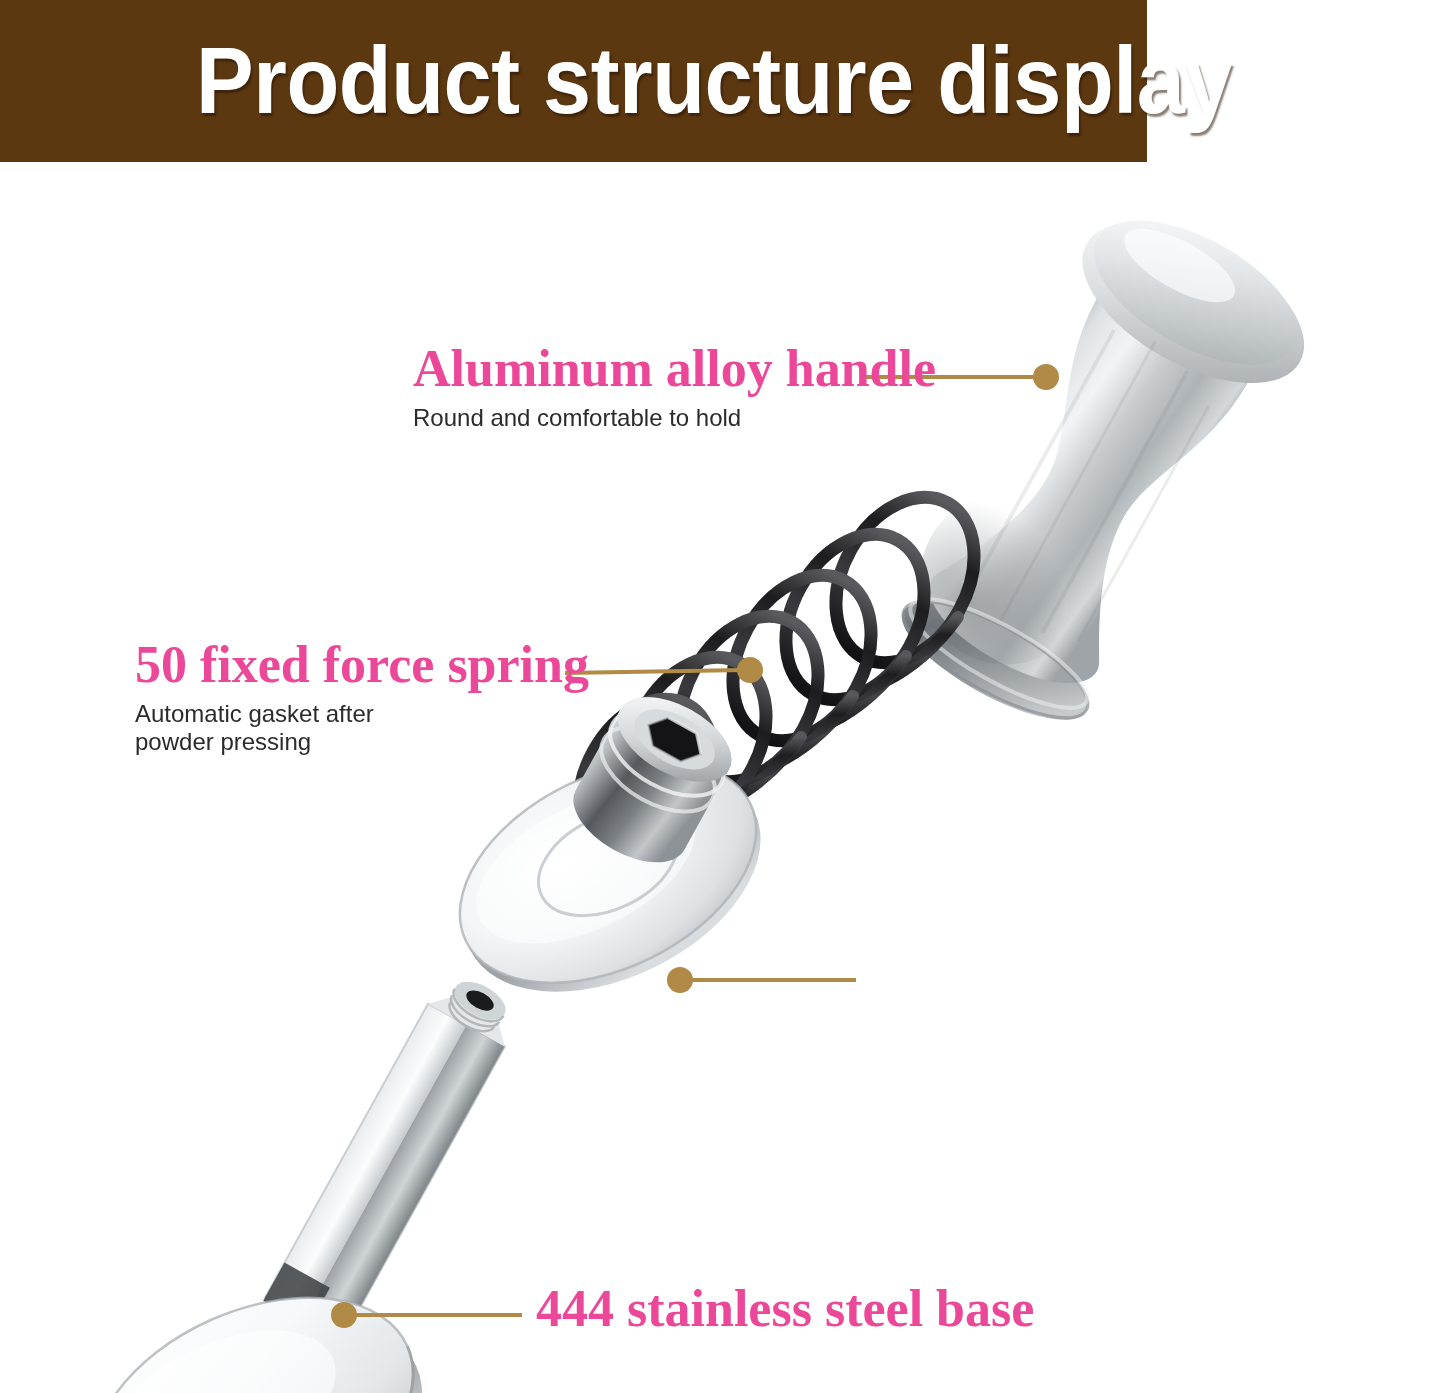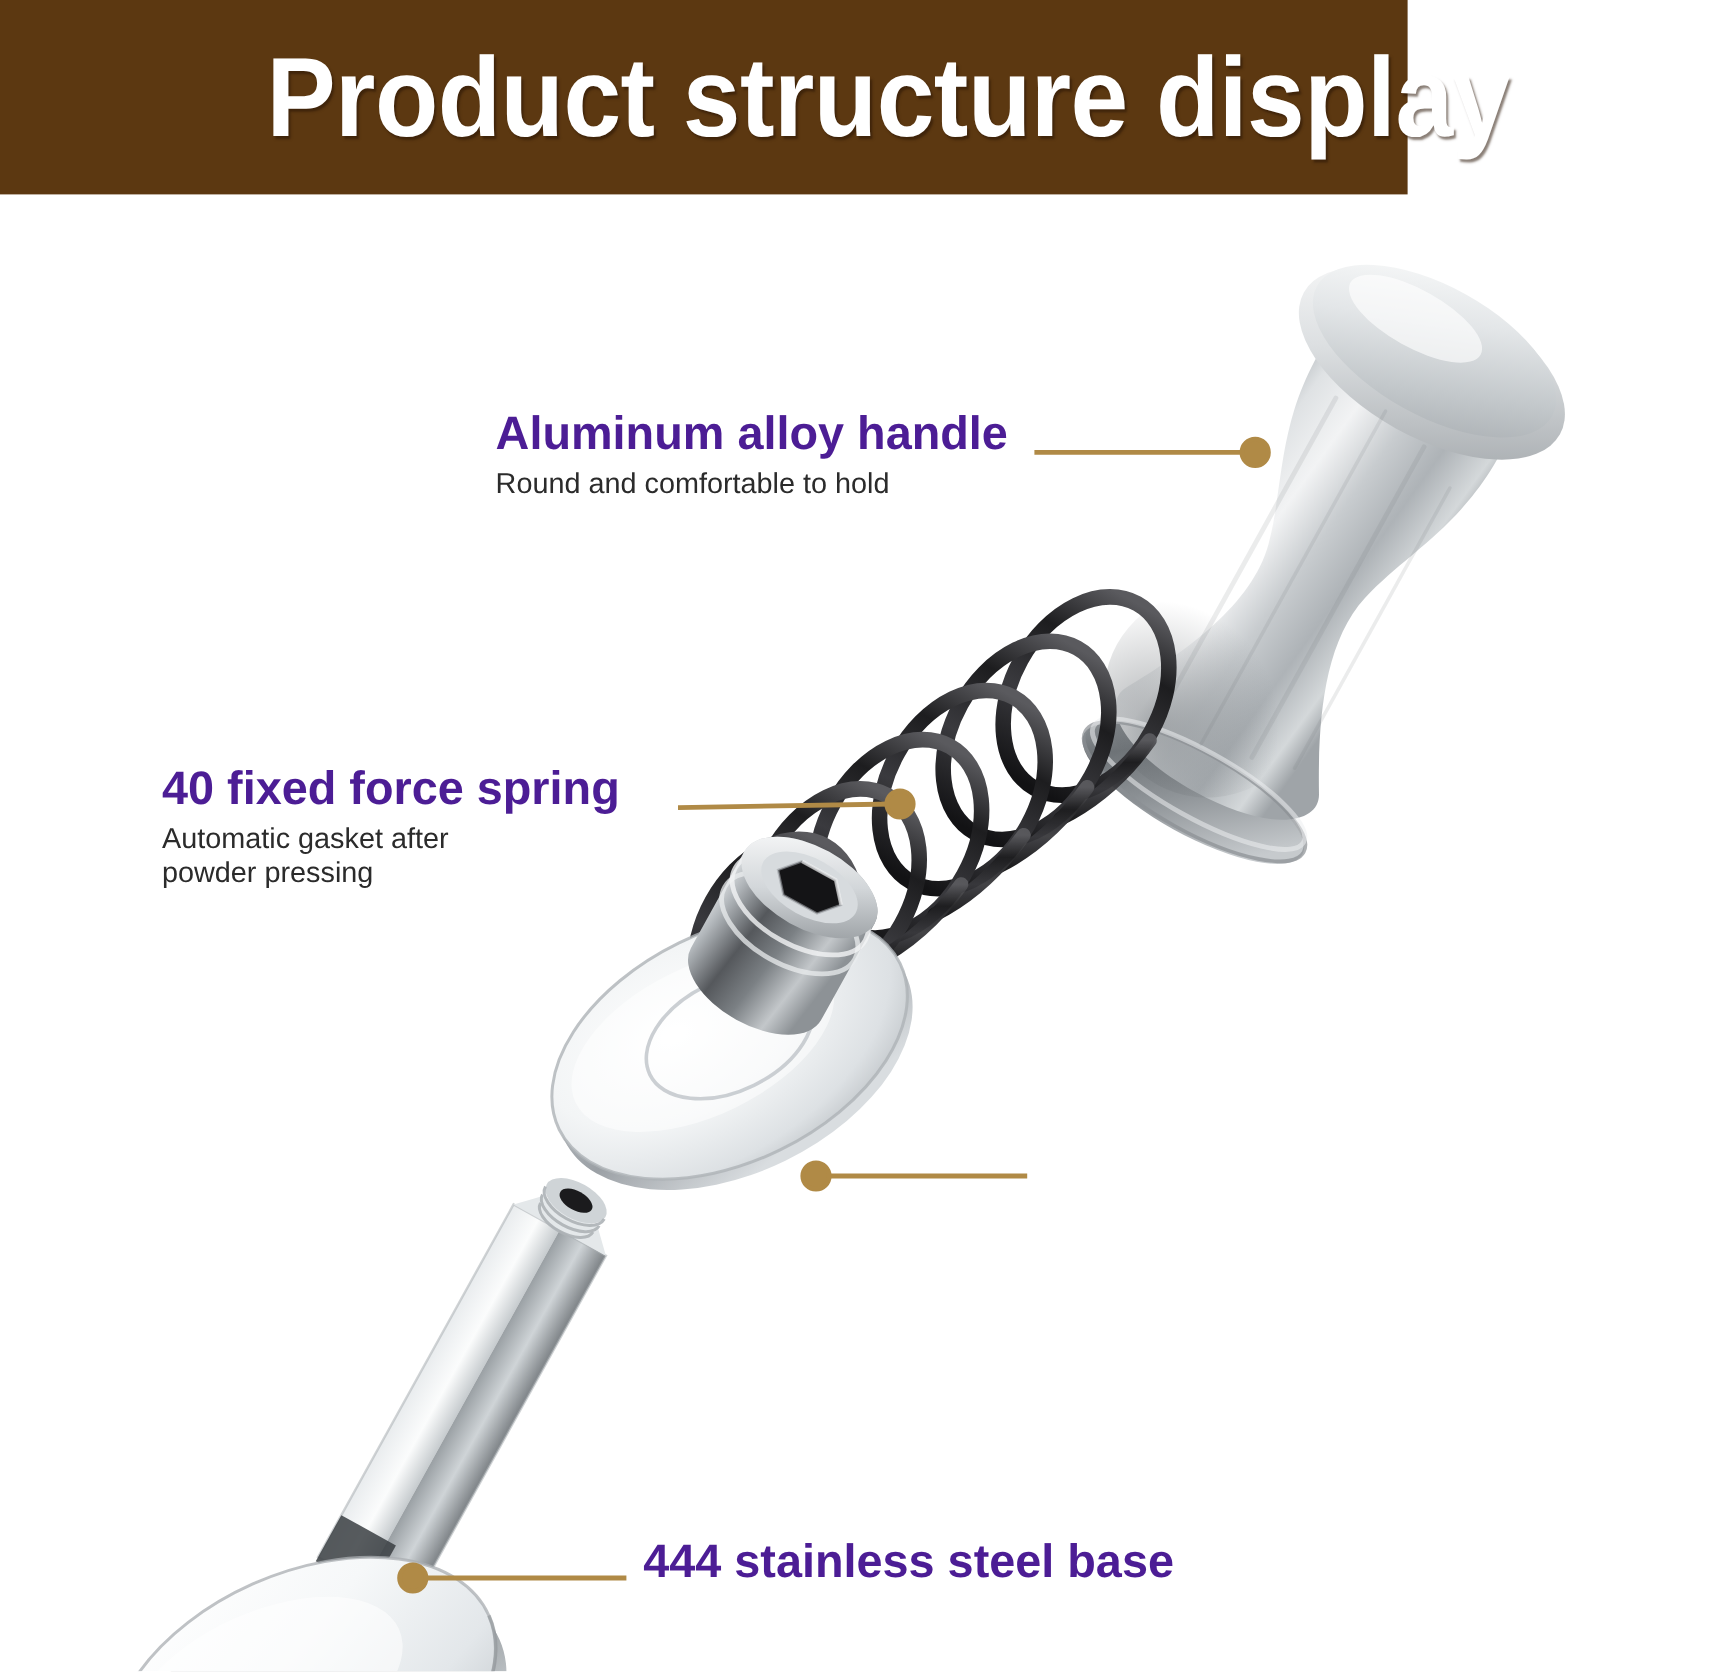--- a/index.html
+++ b/index.html
@@ -22,21 +22,20 @@
   
   .banner {
     position: absolute;
     left: 0;
     top: 0;
     width: 1147px;
     height: 162px;
     background: #5c3811;
     display: flex;
     align-items: center;
-    padding-left: 26px;
   }
   .banner-title {
     margin-left: 196px;
     color: #ffffff;
     font-family: "Liberation Sans Narrow", "Liberation Sans", sans-serif;
     font-weight: bold;
     font-size: 94px;
     line-height: 1;
     letter-spacing: -0.5px;
     transform: scaleX(0.92);
@@ -54,25 +53,26 @@
     height: 1231px;
     pointer-events: none;
   }
   .art svg { display: block; }
 
   
   .callout {
     position: absolute;
   }
   .callout .title {
-    color: #4c1d95;
+    color: #ec4899;
     font-weight: bold;
-    font-size: 39px;
+    font-size: 52px;
     line-height: 1.08;
     white-space: nowrap;
+    font-family: Liberation Serif, serif;
   }
   .callout .desc {
     color: #2b2b2b;
     font-size: 24px;
     line-height: 1.18;
     margin-top: 7px;
     white-space: pre-line;
   }
 
   #callout-handle { left: 413px; top: 341px; }
@@ -326,21 +326,21 @@
       <circle cx="344" cy="1315" r="11"></circle>
     </g>
   </svg>
 
   <div class="callout" id="callout-handle">
     <div class="title">Aluminum alloy handle</div>
     <div class="desc">Round and comfortable to hold</div>
   </div>
 
   <div class="callout" id="callout-spring">
-    <div class="title">40 fixed force spring</div>
+    <div class="title">50 fixed force spring</div>
     <div class="desc">Automatic gasket after
 powder pressing</div>
   </div>
 
 
   <div class="callout" id="callout-base">
     <div class="title">444 stainless steel base</div>
   </div>
 
 </div>

